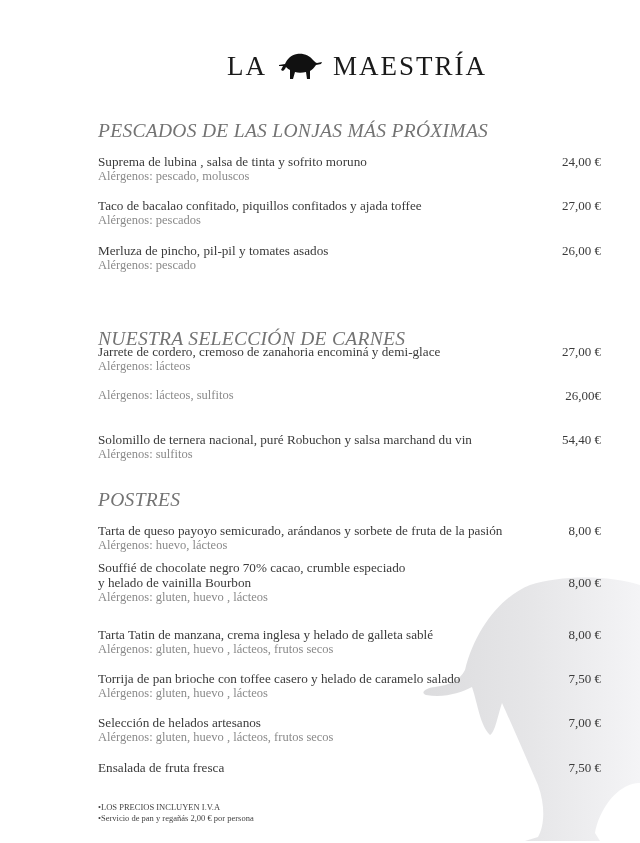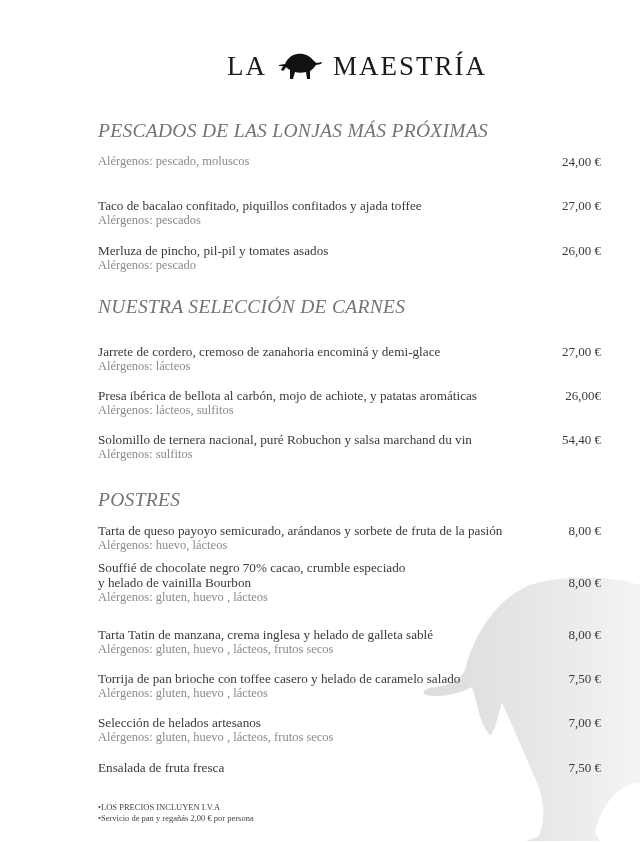--- a/index.html
+++ b/index.html
@@ -43,43 +43,43 @@
     <svg class="logo-bull" viewBox="0 0 46 32">
       <path fill="#111" d="M2,15 L8,14 C10,9 14,5 20,4 C27,3 33,6 36,10 C38,12 39,13 40,13 L45,12 L44,14 L39,15 C37,18 35,20 33,21 L33,29 L30,29 L29,22 C25,23 21,23 18,22 L16,29 L13,29 L13,20 C11,19 10,18 9,17 L8,19 L6,21 L4,20 L6,16 L2,16 Z"></path>
     </svg>
     <span class="logo-text">MAESTRÍA</span>
   </div>
 </div>
 
 <div class="section-title" style="top:120px;">PESCADOS DE LAS LONJAS MÁS PRÓXIMAS</div>
 
 <div class="item" style="top:154px;">
+  <div class="item-name">Suprema de lubina , salsa de tinta y sofrito moruno</div>
   <div class="item-allergens">Alérgenos: pescado, moluscos</div>
   <div class="item-price" style="top:0;">24,00 €</div>
 </div>
 <div class="item" style="top:198px;">
   <div class="item-name">Taco de bacalao confitado, piquillos confitados y ajada toffee</div>
   <div class="item-allergens">Alérgenos: pescados</div>
   <div class="item-price" style="top:0;">27,00 €</div>
 </div>
 <div class="item" style="top:243px;">
   <div class="item-name">Merluza de pincho, pil-pil y tomates asados</div>
   <div class="item-allergens">Alérgenos: pescado</div>
   <div class="item-price" style="top:0;">26,00 €</div>
 </div>
 
-<div class="section-title" style="top:296px;">NUESTRA SELECCIÓN DE CARNES</div>
+<div class="section-title" style="top:328px;">NUESTRA SELECCIÓN DE CARNES</div>
 
 <div class="item" style="top:344px;">
   <div class="item-name">Jarrete de cordero, cremoso de zanahoria encominá y demi-glace</div>
   <div class="item-allergens">Alérgenos: lácteos</div>
   <div class="item-price" style="top:0;">27,00 €</div>
 </div>
 <div class="item" style="top:388px;">
-  <div class="item-name">Presa ibérica de bellota al carbón, mojo de achiote,  y patatas aromáticas</div>
   <div class="item-allergens">Alérgenos: lácteos, sulfitos</div>
   <div class="item-price" style="top:0;text-align:center;">26,00€</div>
 </div>
 <div class="item" style="top:432px;">
   <div class="item-name">Solomillo de ternera nacional, puré Robuchon y salsa marchand du vin</div>
   <div class="item-allergens">Alérgenos: sulfitos</div>
   <div class="item-price" style="top:0;">54,40 €</div>
 </div>
 
 <div class="section-title" style="top:489px;">POSTRES</div>

